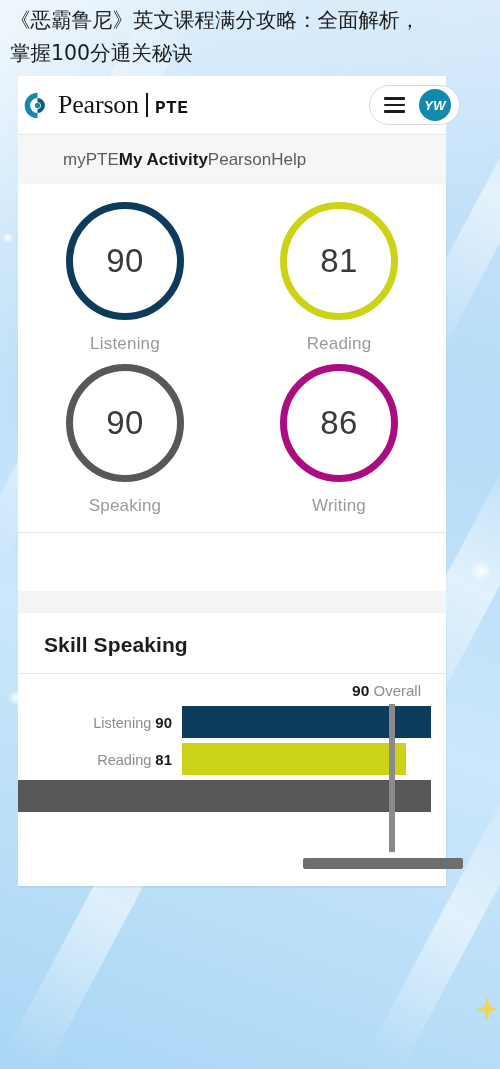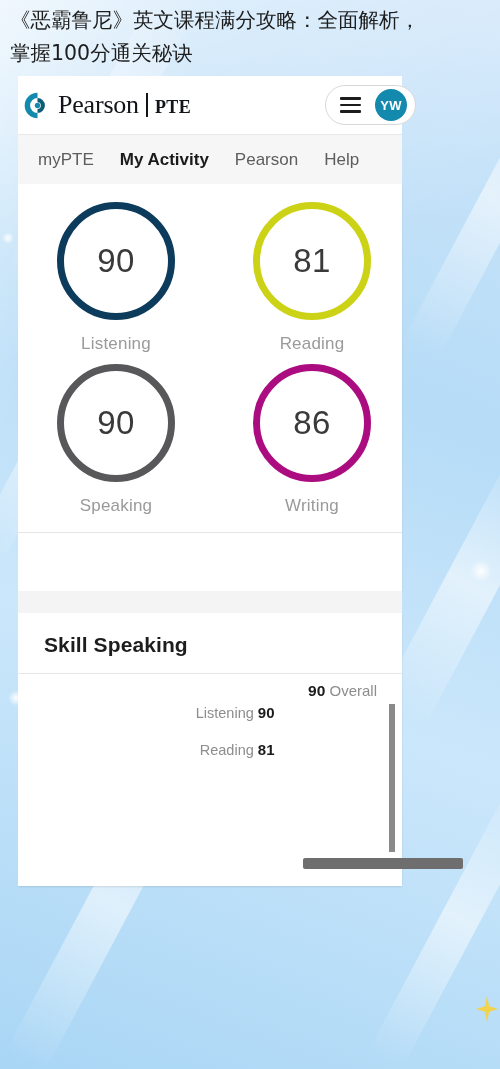--- a/index.html
+++ b/index.html
@@ -67,21 +67,21 @@
     top: 76px;
     width: 464px;
     height: 922px;
     overflow: hidden;
     z-index: 4;
   }
   .shot-inner {
     position: absolute;
     left: 0;
     top: 0;
-    width: 384px;
+    width: 428px;
   }
 
   
   .appheader {
     position: relative;
     height: 58px;
     background: #ffffff;
     display: flex;
     align-items: center;
     padding: 0 0 0 6px;
@@ -110,39 +110,40 @@
     letter-spacing: -0.2px;
   }
   .logo-div {
     width: 2px;
     height: 24px;
     background: #111418;
     align-self: center;
     margin: 0 1px;
   }
   .logo-pte {
-    font-family: Liberation Serif, serif;
+    font-family: Liberation Mono, monospace;
     font-size: 18px;
     font-weight: bold;
     color: #111418;
     letter-spacing: 0.4px;
   }
   .header-right {
     position: absolute;
     right: -14px;
     top: 9px;
     height: 40px;
     display: flex;
     align-items: center;
     gap: 14px;
     padding: 0 8px 0 14px;
     background: #ffffff;
     border: 1px solid #d6d9dc;
     border-radius: 21px;
     box-sizing: border-box;
+    font-style: italic;
   }
   .hamburger {
     width: 21px;
     height: 16px;
     display: flex;
     flex-direction: column;
     justify-content: space-between;
     cursor: pointer;
   }
   .hamburger span {
@@ -166,22 +167,21 @@
     flex: none;
   }
 
   
   .navbar {
     height: 50px;
     background: #f6f6f6;
     border-top: 1px solid #e8e8e8;
     display: flex;
     align-items: center;
-    gap: 26px;
-    padding-left: 20px;
+    padding-left: 45px;
     box-sizing: border-box;
   }
   .nav-item {
     font-size: 17px;
     color: #5d5d5d;
     cursor: pointer;
     white-space: nowrap;
   }
   .nav-item.active {
     color: #1a1a1a;
@@ -275,21 +275,20 @@
   }
   .chart {
     position: relative;
     padding: 0 0 0 0;
     height: 148px;
   }
   .bar-row {
     display: flex;
     align-items: center;
     height: 37px;
-    flex-direction: column;
   }
   .bar-label {
     width: 164px;
     text-align: right;
     padding-right: 10px;
     font-size: 14.5px;
     color: #8d8d8d;
     white-space: nowrap;
     box-sizing: border-box;
   }

